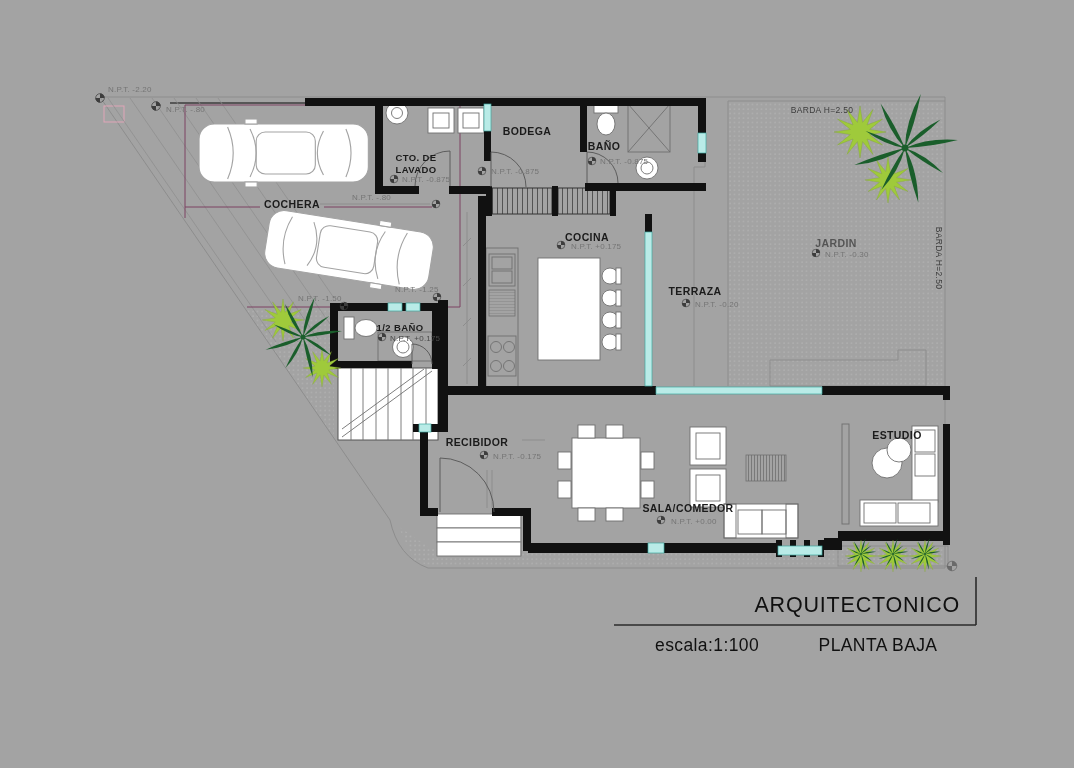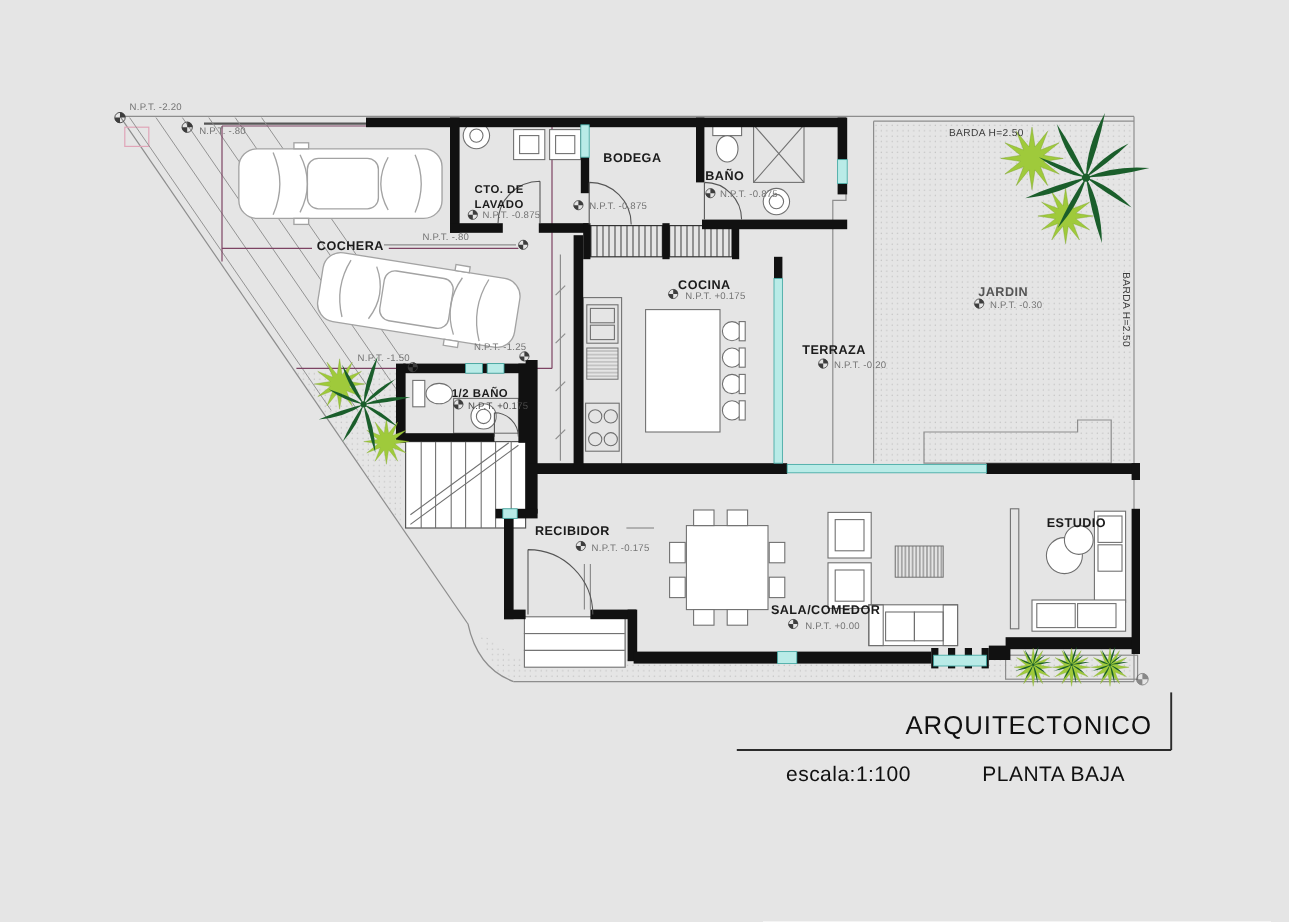--- a/index.html
+++ b/index.html
@@ -1,16 +1,16 @@
 <!DOCTYPE html>
 <html><head>
 <meta charset="utf-8">
 <style>
   html,body{margin:0;padding:0;background:#ffffff;}
-  .page{position:relative;width:1074px;height:768px;background:#e5e5e5;overflow:hidden;
+  .page{position:relative;width:1074px;height:768px;background:#a3a3a3;overflow:hidden;
         font-family:"Liberation Sans", sans-serif;}
   svg text{font-family:"Liberation Sans", sans-serif;}
   .room-label{font-size:10.5px;font-weight:bold;fill:#1b1b1b;letter-spacing:.4px;}
   .npt-text{font-size:8px;fill:#757575;letter-spacing:.2px;}
   .npt-dark{font-size:8px;fill:#4a4a4a;letter-spacing:.2px;}
   .barda-text{font-size:8.5px;fill:#3c3c3c;letter-spacing:.3px;}
   .title-main{font-size:21.5px;fill:#101010;letter-spacing:.8px;}
   .title-sub{font-size:17.5px;fill:#101010;letter-spacing:.4px;}
   .wall{fill:#111111;}
   .win{fill:#b9ebe7;stroke:#3fa8a2;stroke-width:.7;}

